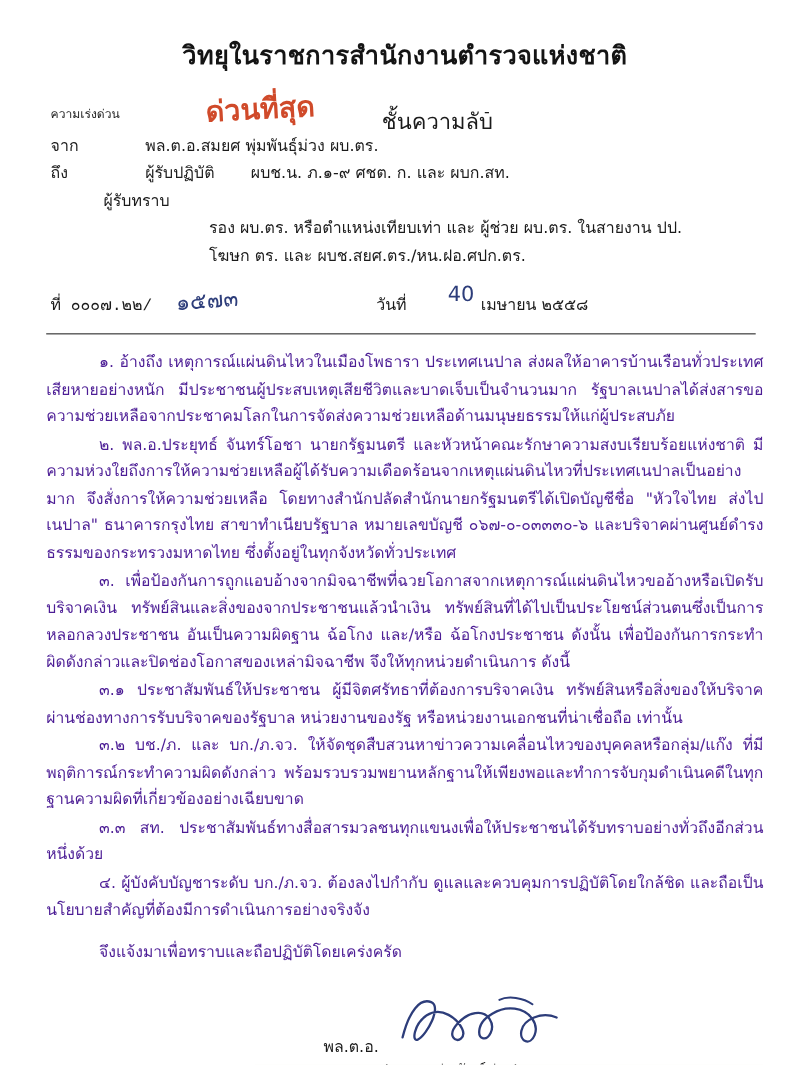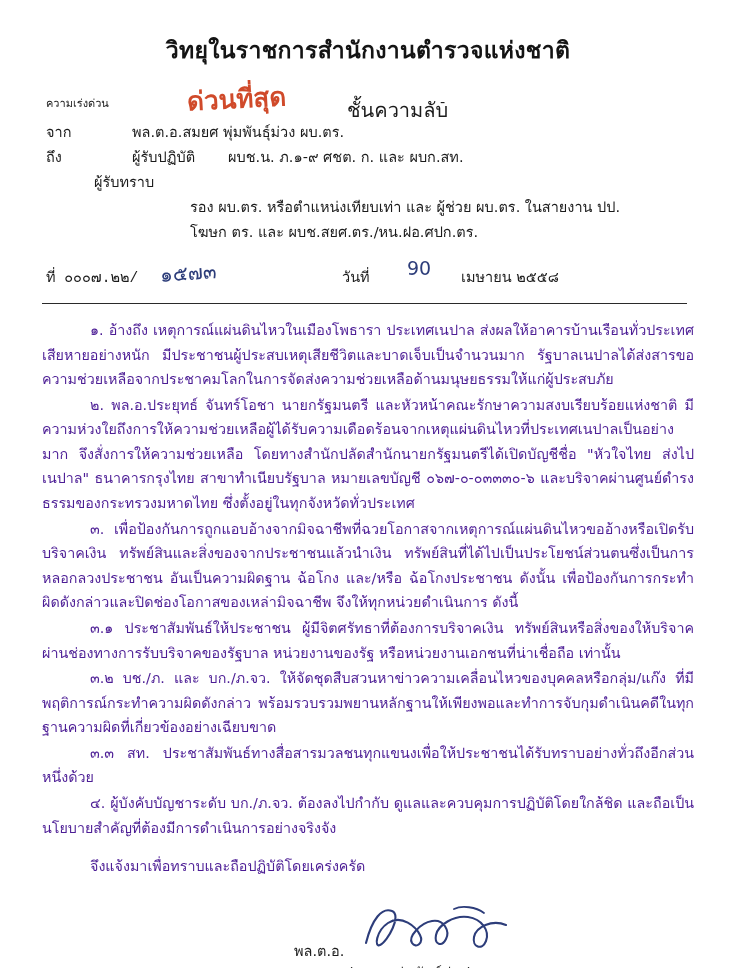--- a/index.html
+++ b/index.html
@@ -140,21 +140,20 @@
     position: absolute;
     left: 365px;
     top: -2px;
     font-size: 19px;
     color: #2d3d7a;
   }
   .ref-date-rest {
     position: absolute;
     left: 395px;
     top: 6px;
-    margin-left: 24px;
   }
   .rule {
     border: none;
     border-top: 1px solid #2a2a2a;
     margin: 10px 0 14px 0;
     width: 645px;
   }
   .body {
     font-size: 14.3px;
     line-height: 1.72;
@@ -232,21 +231,21 @@
         </div>
         <div class="hdr-line">
           <span class="hdr-val2">โฆษก ตร. และ ผบช.สยศ.ตร./หน.ฝอ.ศปก.ตร.</span>
         </div>
       </div>
 
       <div class="ref-row">
         <span class="ref-no">ที่ ๐๐๐๗.๒๒/</span>
         <span class="ref-hand">๑๕๗๓</span>
         <span class="ref-date-label">วันที่</span>
-        <span class="ref-date-day">90</span>
+        <span class="ref-date-day">40</span>
         <span class="ref-date-rest">เมษายน  ๒๕๕๘</span>
       </div>
 
       <hr class="rule">
 
       <div class="body">
         <p class="para">๑. อ้างถึง  เหตุการณ์แผ่นดินไหวในเมืองโพธารา ประเทศเนปาล ส่งผลให้อาคารบ้านเรือนทั่วประเทศเสียหายอย่างหนัก มีประชาชนผู้ประสบเหตุเสียชีวิตและบาดเจ็บเป็นจำนวนมาก รัฐบาลเนปาลได้ส่งสารขอความช่วยเหลือจากประชาคมโลกในการจัดส่งความช่วยเหลือด้านมนุษยธรรมให้แก่ผู้ประสบภัย</p>
         <p class="para">๒. พล.อ.ประยุทธ์  จันทร์โอชา  นายกรัฐมนตรี และหัวหน้าคณะรักษาความสงบเรียบร้อยแห่งชาติ มีความห่วงใยถึงการให้ความช่วยเหลือผู้ได้รับความเดือดร้อนจากเหตุแผ่นดินไหวที่ประเทศเนปาลเป็นอย่างมาก จึงสั่งการให้ความช่วยเหลือ โดยทางสำนักปลัดสำนักนายกรัฐมนตรีได้เปิดบัญชีชื่อ "หัวใจไทย ส่งไปเนปาล" ธนาคารกรุงไทย สาขาทำเนียบรัฐบาล หมายเลขบัญชี ๐๖๗-๐-๐๓๓๓๐-๖ และบริจาคผ่านศูนย์ดำรงธรรมของกระทรวงมหาดไทย ซึ่งตั้งอยู่ในทุกจังหวัดทั่วประเทศ</p>
         <p class="para">๓. เพื่อป้องกันการถูกแอบอ้างจากมิจฉาชีพที่ฉวยโอกาสจากเหตุการณ์แผ่นดินไหวขออ้างหรือเปิดรับบริจาคเงิน ทรัพย์สินและสิ่งของจากประชาชนแล้วนำเงิน ทรัพย์สินที่ได้ไปเป็นประโยชน์ส่วนตนซึ่งเป็นการหลอกลวงประชาชน อันเป็นความผิดฐาน ฉ้อโกง และ/หรือ ฉ้อโกงประชาชน ดังนั้น เพื่อป้องกันการกระทำผิดดังกล่าวและปิดช่องโอกาสของเหล่ามิจฉาชีพ จึงให้ทุกหน่วยดำเนินการ  ดังนี้</p>
         <p class="para sub">๓.๑ ประชาสัมพันธ์ให้ประชาชน  ผู้มีจิตศรัทธาที่ต้องการบริจาคเงิน ทรัพย์สินหรือสิ่งของให้บริจาคผ่านช่องทางการรับบริจาคของรัฐบาล  หน่วยงานของรัฐ  หรือหน่วยงานเอกชนที่น่าเชื่อถือ เท่านั้น</p>

